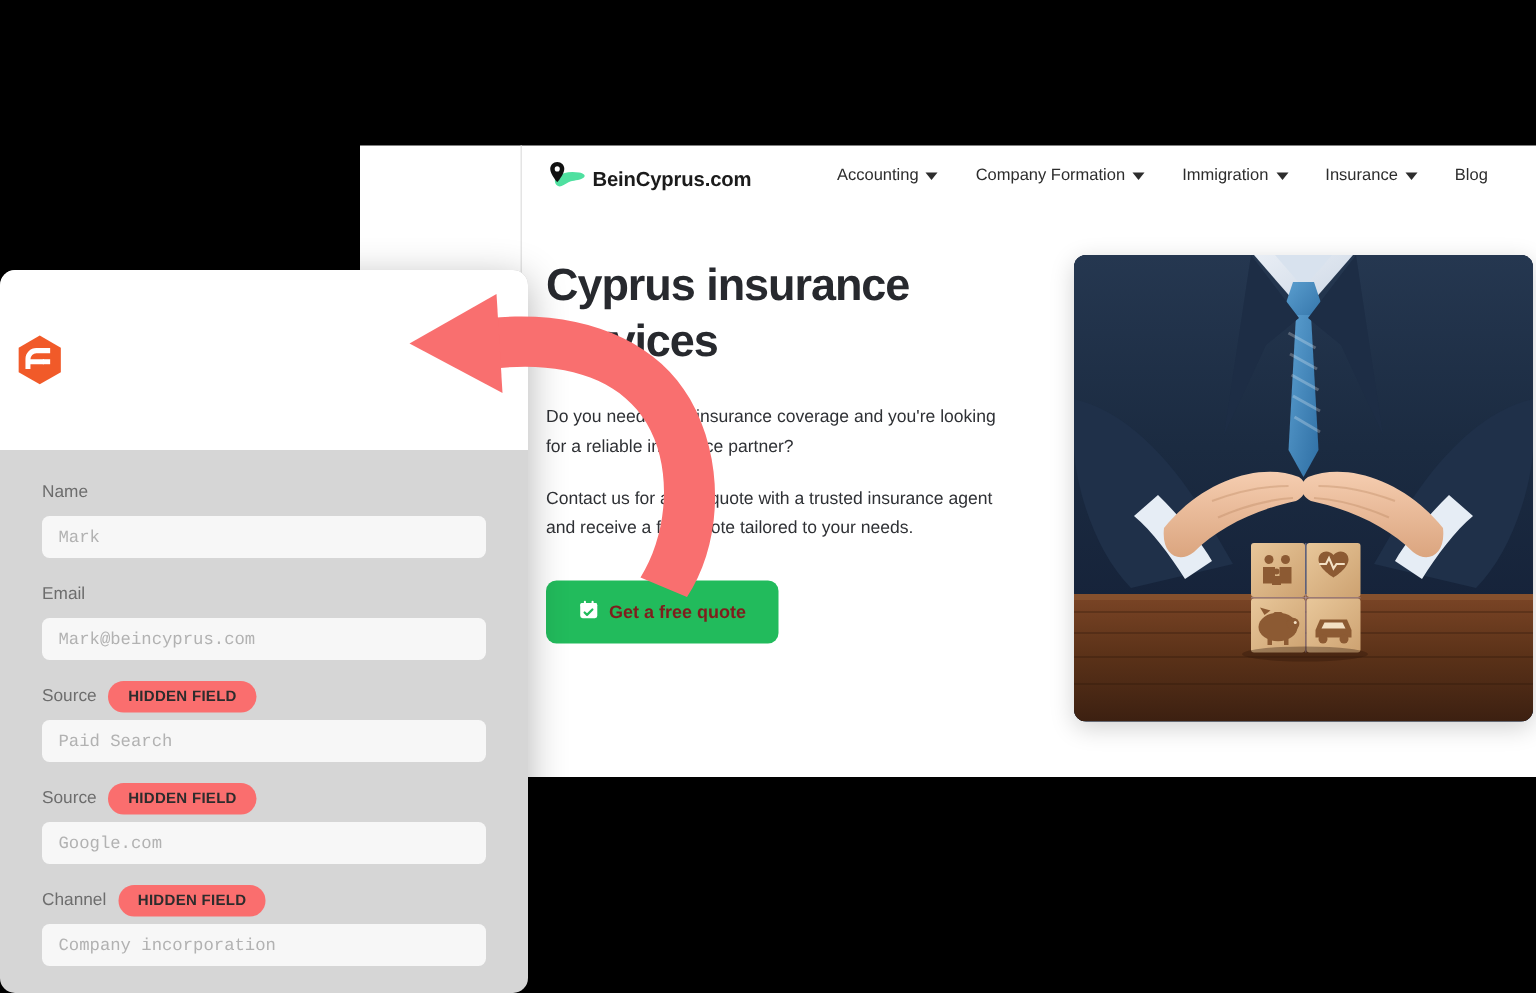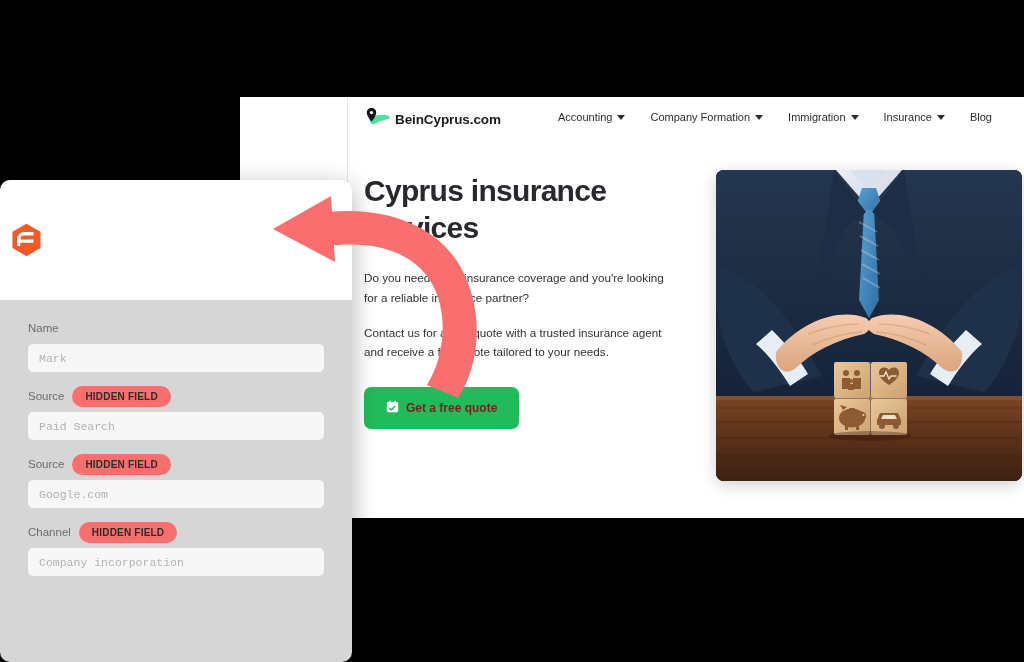--- a/index.html
+++ b/index.html
@@ -438,20 +438,24 @@
   <div id="gf-form">
 
     <div class="field-row">
       <div class="field-label-line">
         <span class="field-label">Name</span>
       </div>
       <input class="field-input" type="text" readonly="" placeholder="Mark" style="">
     </div>
 
     <div class="field-row">
+      <div class="field-label-line">
+        <span class="field-label">Email</span>
+      </div>
+      <input class="field-input" type="text" readonly="" placeholder="Mark@beincyprus.com" style="">
     </div>
 
     <div class="field-row">
       <div class="field-label-line">
         <span class="field-label">Source</span>
         <span class="hidden-badge">HIDDEN FIELD</span>
       </div>
       <input class="field-input" type="text" readonly="" placeholder="Paid Search" style="">
     </div>
 

